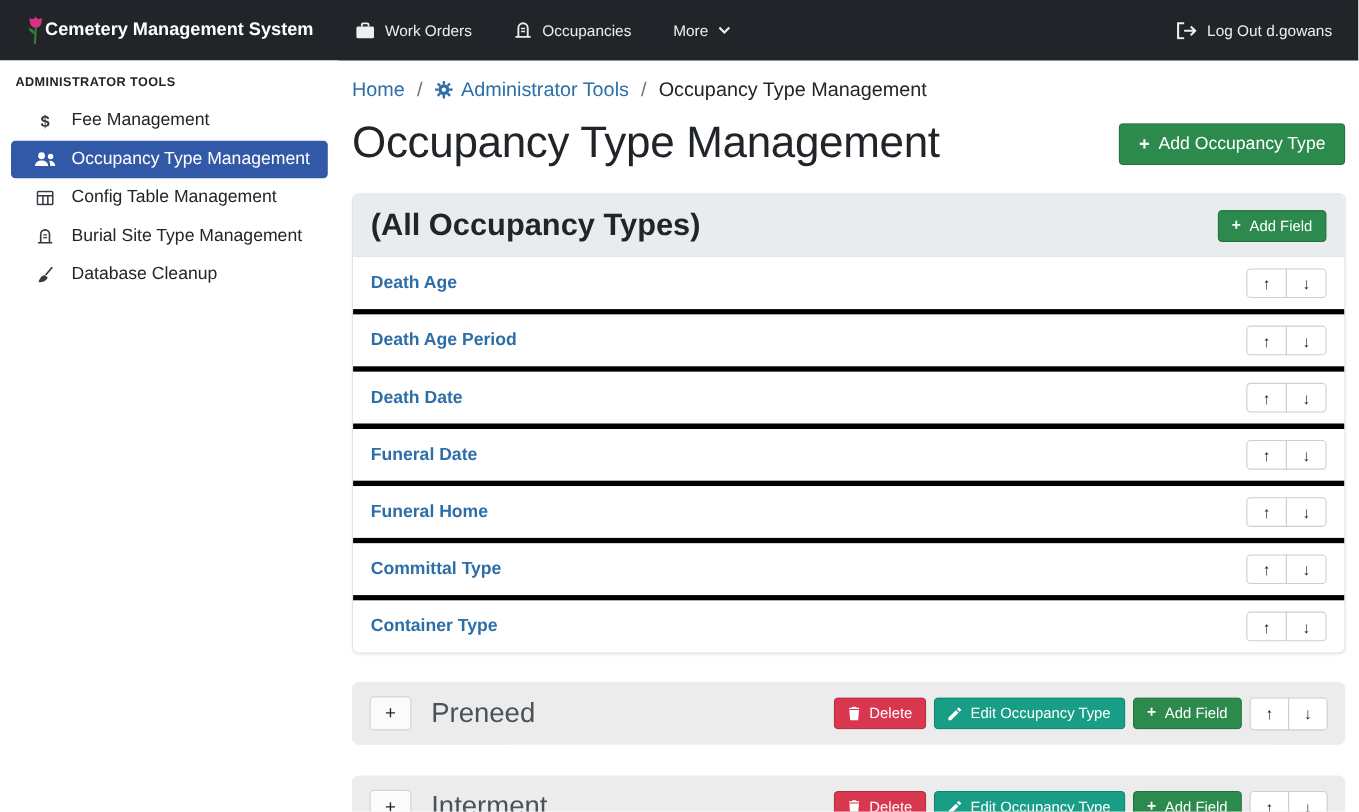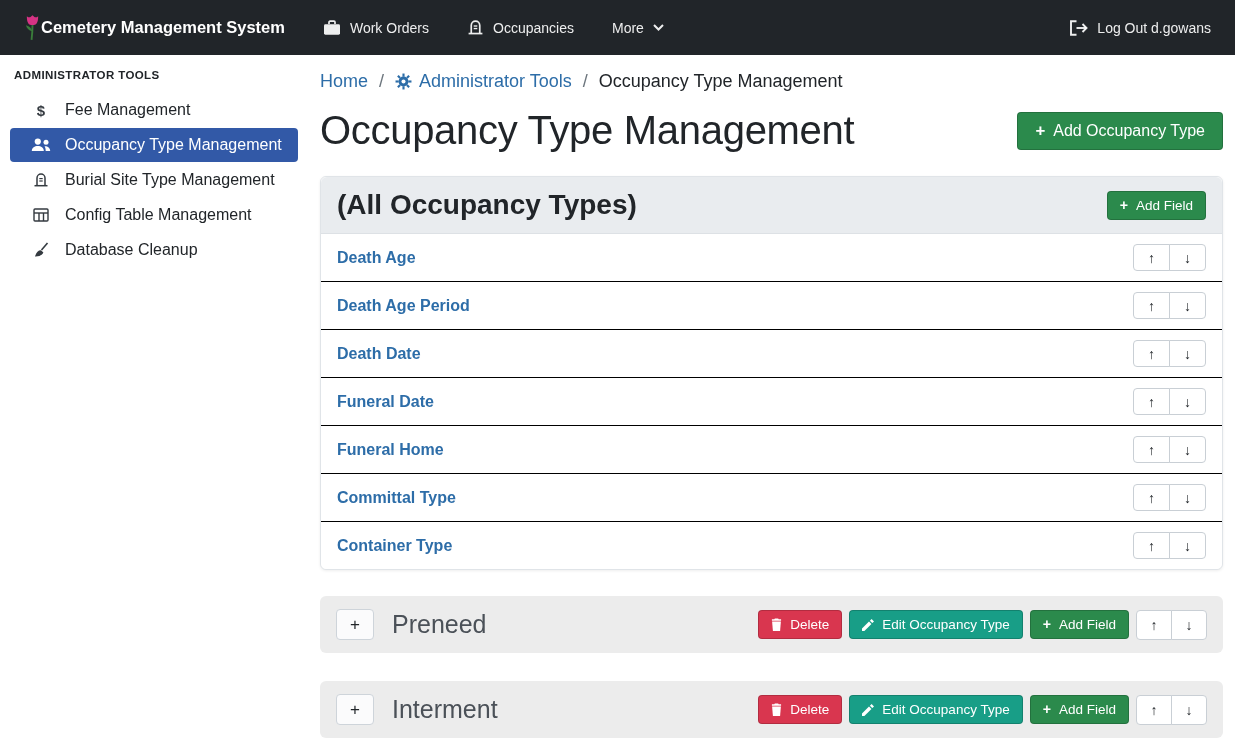--- a/index.html
+++ b/index.html
@@ -63,21 +63,21 @@
     box-shadow:0 1px 3px rgba(0,0,0,.07); margin-bottom:26px;
   }
   .card-header {
     background:var(--card-header-bg,#e9ecef); border-bottom:1px solid #dde1e5;
     border-radius:6px 6px 0 0; display:flex; justify-content:space-between;
     align-items:center; padding:12px 16px;
   }
   .card-title { font-size:28px; font-weight:700; }
   .field-row {
     display:flex; justify-content:space-between; align-items:center;
-    padding:10px 16px; border-bottom:1px solid #000000; background:#fff;
+    padding:10px 16px; border-bottom:5px solid #000000; background:#fff;
   }
   .field-row:last-child { border-bottom:none; border-radius:0 0 6px 6px; }
   .field-link { color:var(--link-blue,#2d6da8); font-weight:700; font-size:16px; cursor:pointer; text-decoration:none; }
   .btn-group { display:inline-flex; }
   .arrow-btn {
     width:37px; height:27px; background:#fff; border:1px solid #c9cfd5;
     color:#212529; font-size:14px; display:inline-flex; align-items:center;
     justify-content:center; cursor:pointer; padding:0; font-family:inherit;
   }
   .arrow-btn:first-child { border-radius:4px 0 0 4px; }
@@ -171,40 +171,40 @@
           <path d="M0.8 13 c0-3.2 2.8-5 6-5 s6 1.8 6 5 z"></path>
           <circle cx="15" cy="4.2" r="2.5"></circle>
           <path d="M13.6 8.2 c3-.2 5.6 1.6 5.6 4.8 h-4.5 c0-2-.4-3.7-1.1-4.8 z"></path>
         </svg>
       </span>
       <span>Occupancy Type Management</span>
     </div>
 
     <div class="side-item">
       <span class="side-icon">
+        <svg width="16" height="14" viewBox="0 0 16 14" stroke="currentColor" fill="none" stroke-width="1.4">
+          <rect x="1" y="1" width="14" height="12" rx="1"></rect>
+          <line x1="1" y1="5" x2="15" y2="5"></line>
+          <line x1="6" y1="5" x2="6" y2="13"></line>
+          <line x1="10.5" y1="5" x2="10.5" y2="13"></line>
+        </svg>
+      </span>
+      <span>Config Table Management</span>
+    </div>
+
+    <div class="side-item">
+      <span class="side-icon">
         <svg width="16" height="16" viewBox="0 0 16 16" stroke="currentColor" fill="none" stroke-width="1.5">
           <path d="M4 13.5 V6 a4 4 0 0 1 8 0 v7.5"></path>
           <line x1="1.5" y1="13.7" x2="14.5" y2="13.7"></line>
           <line x1="6.3" y1="6.6" x2="9.7" y2="6.6" stroke-width="1.2"></line>
           <line x1="6.3" y1="9" x2="9.7" y2="9" stroke-width="1.2"></line>
         </svg>
       </span>
       <span>Burial Site Type Management</span>
-    </div>
-
-    <div class="side-item">
-      <span class="side-icon">
-        <svg width="16" height="14" viewBox="0 0 16 14" stroke="currentColor" fill="none" stroke-width="1.4">
-          <rect x="1" y="1" width="14" height="12" rx="1"></rect>
-          <line x1="1" y1="5" x2="15" y2="5"></line>
-          <line x1="6" y1="5" x2="6" y2="13"></line>
-          <line x1="10.5" y1="5" x2="10.5" y2="13"></line>
-        </svg>
-      </span>
-      <span>Config Table Management</span>
     </div>
 
     <div class="side-item">
       <span class="side-icon">
         <svg width="16" height="16" viewBox="0 0 16 16">
           <line x1="14.5" y1="1" x2="8.5" y2="8" stroke="currentColor" stroke-width="1.6"></line>
           <path d="M2 14.5 c1.2-4.2 3.4-6.4 6-6.3 l2.4 2.2 c-1.4 3-4.8 4.3-8.4 4.1 z" fill="currentColor"></path>
         </svg>
       </span>
       <span>Database Cleanup</span>

